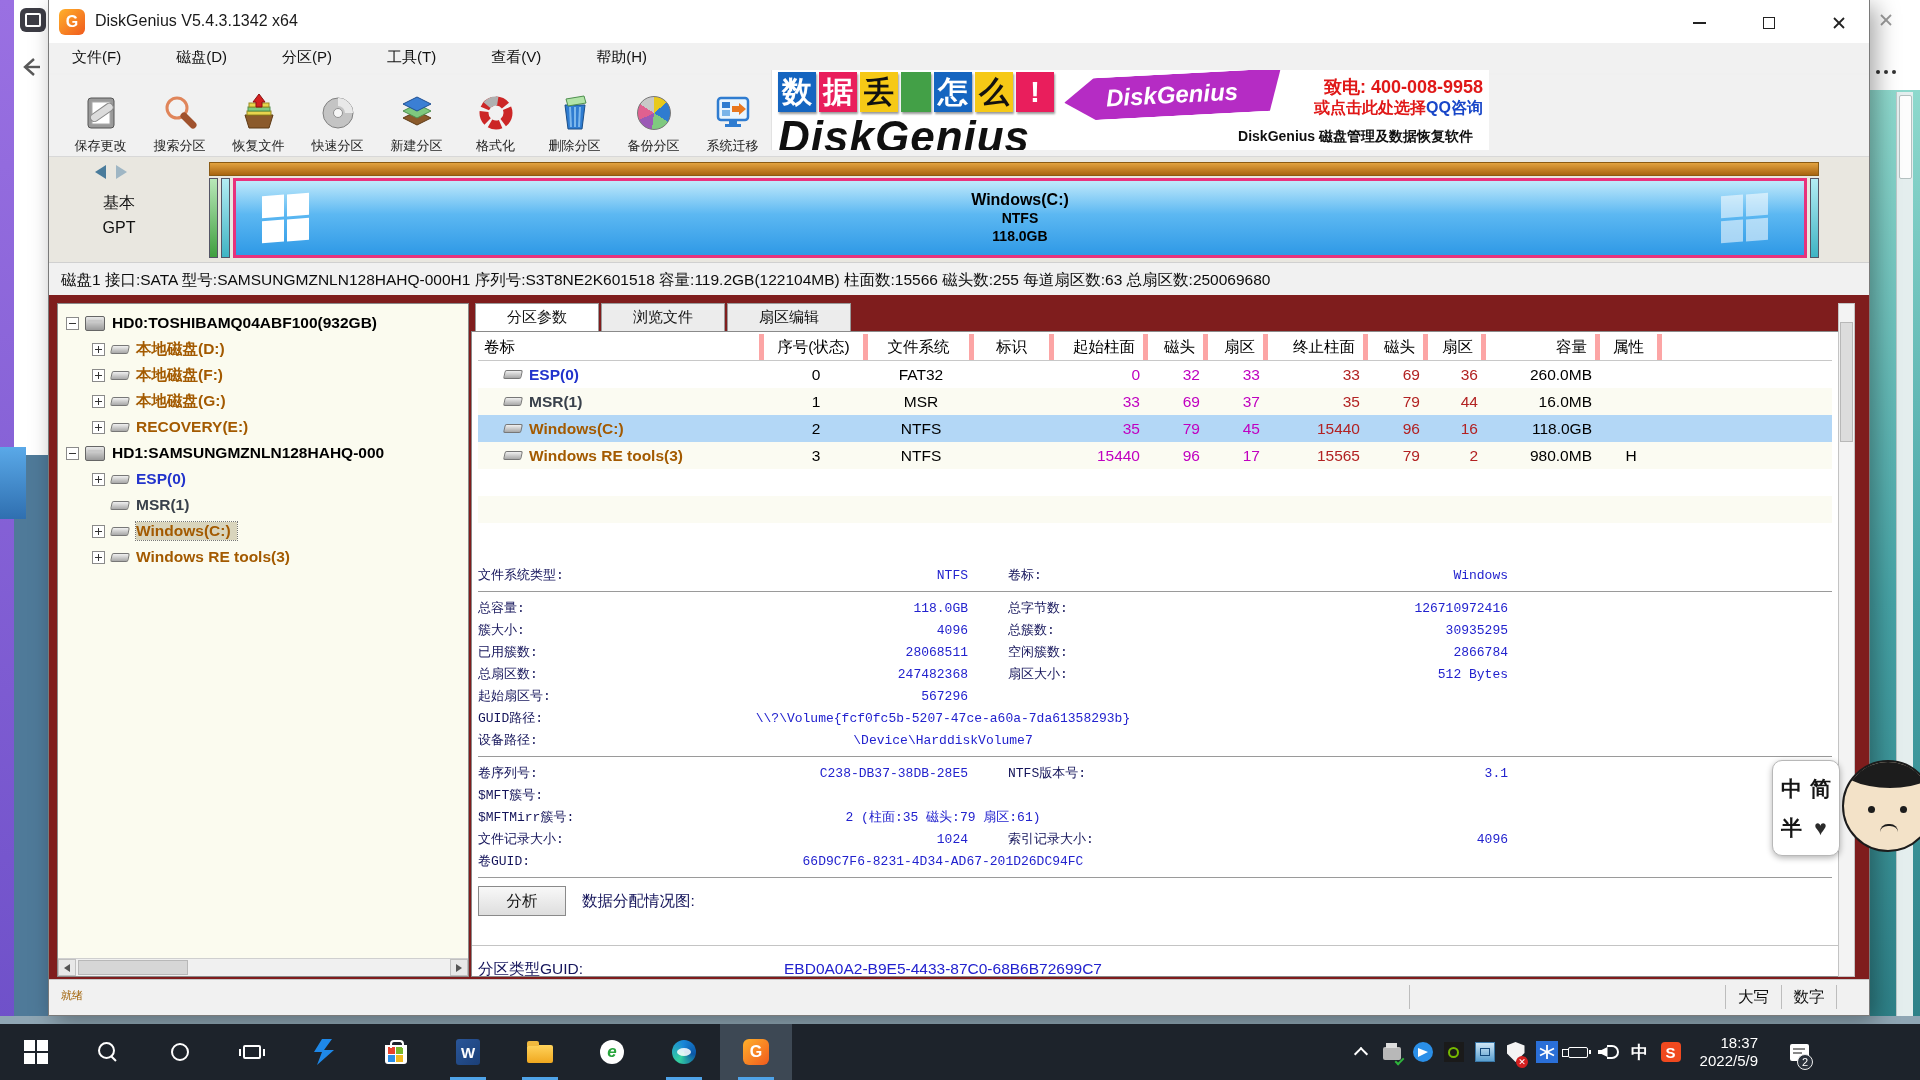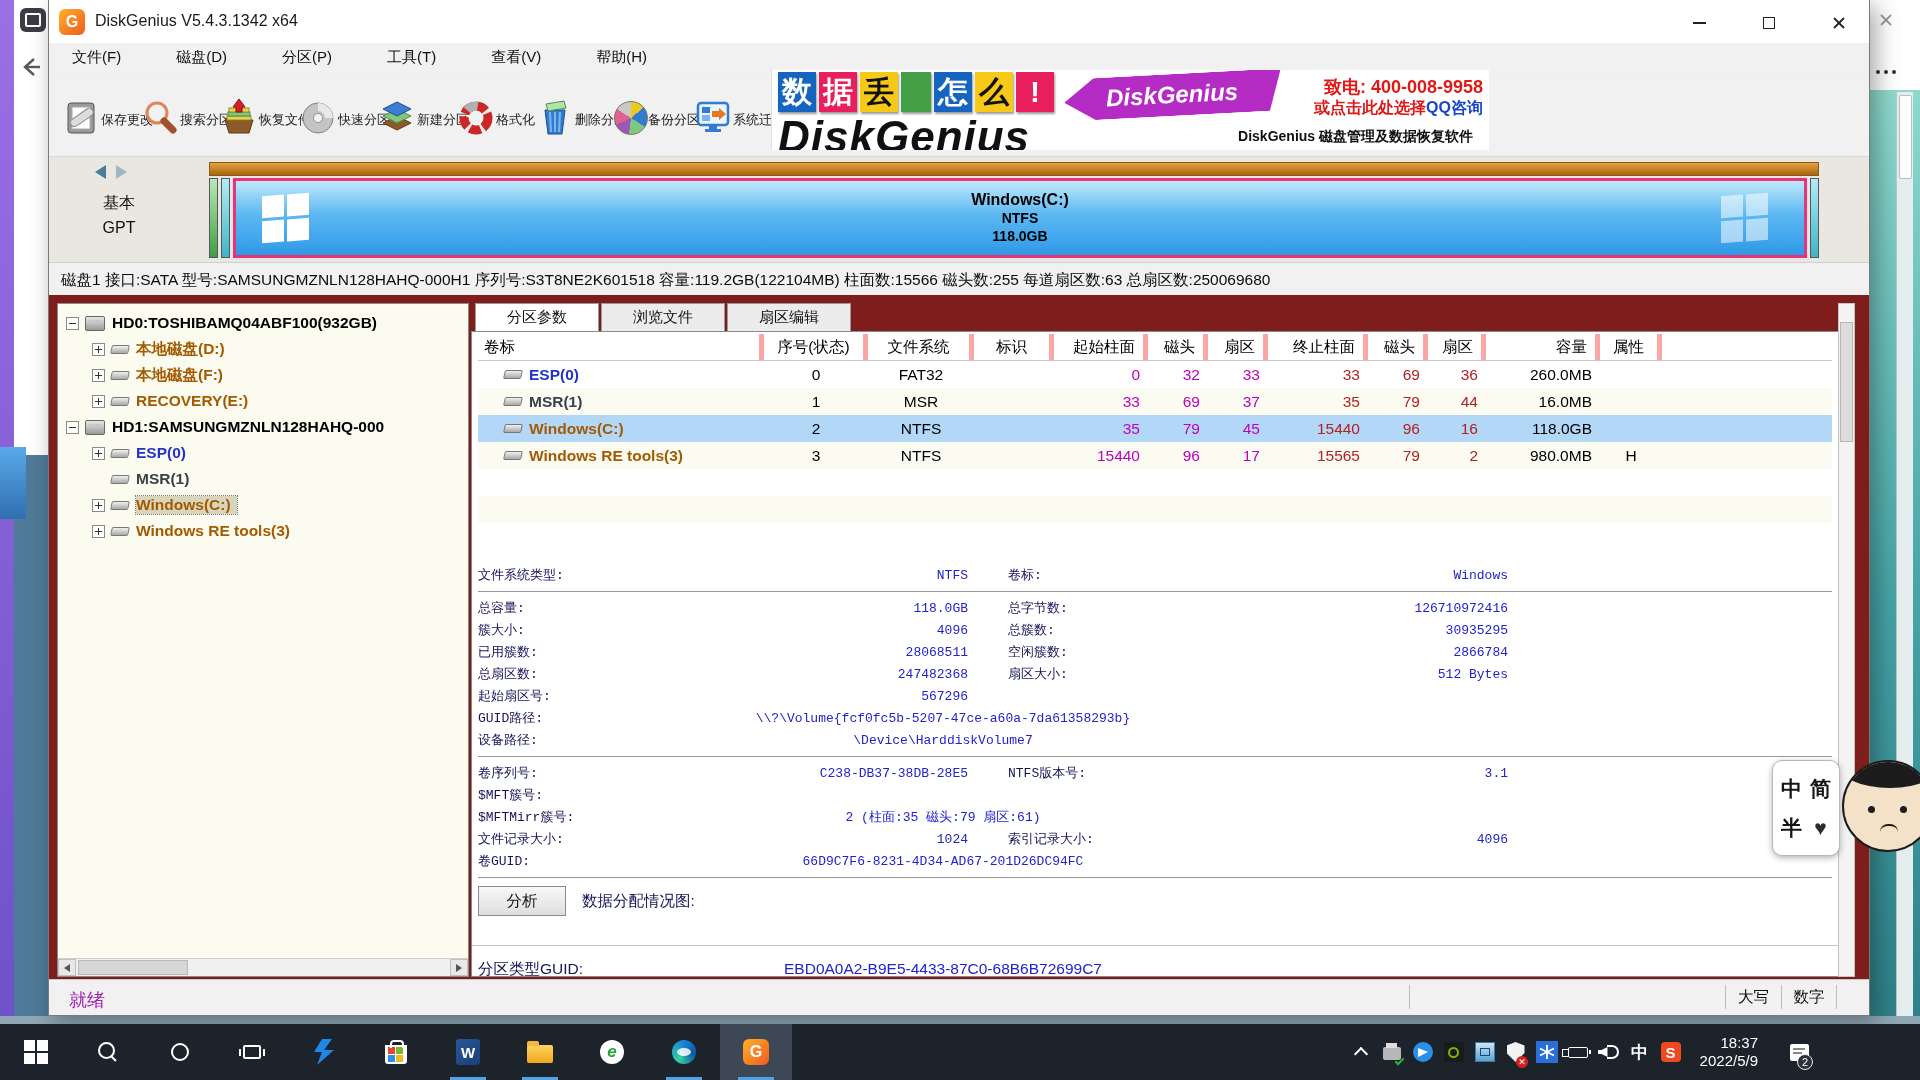--- a/index.html
+++ b/index.html
@@ -46,21 +46,21 @@
   .glyph-min { width:13px; height:2px; background:#222; }
   .glyph-max { width:12px; height:12px; border:1.6px solid #222; }
 
   .menubar { position:absolute; left:0; top:43px; width:100%; height:30px; background:#f1f1f1;
     display:flex; padding-left:10px;gap:29px; }
   .menu-item { padding:5px 13px; font-size:15px; color:#111; }
 
   .toolbar { position:absolute; left:0; top:75px; width:100%; height:82px; background:#f1f1f1;
     border-bottom:1px solid #d8d8d8; }
   .tool-strip { display:flex; padding-left:12px; }
-  .tool-item { width:79px; height:80px; display:flex; flex-direction:row; align-items:center; padding-top:6px; }
+  .tool-item { width:79px; height:80px; display:flex; flex-direction:column; align-items:center; padding-top:6px;justify-content:flex-end; }
   .tool-item .ticon { width:42px; height:42px; display:flex; align-items:center; justify-content:center; }
   .tool-item .tlabel { font-size:13px; color:#222; margin-top:3px; white-space:nowrap; }
   .pie-icon { width:34px; height:34px; border-radius:50%;
     background:conic-gradient(#e8c91c 0 14%, #2f7cd0 14% 34%, #7fc97f 34% 52%, #9b59b6 52% 68%, #e06090 68% 84%, #c8c8c8 84% 100%);
     border:1px solid #777; }
 
   
   .banner { position:absolute; left:722px; top:70px; width:718px; height:80px; background:#fff;
     overflow:hidden; z-index:5; border-left:1px solid #e2e2e2; }
   .banner-tiles { position:absolute; left:6px; top:2px; display:flex; gap:3px; }
@@ -188,21 +188,21 @@
   .footer-row { position:absolute; left:6px; right:6px; bottom:-5px; display:grid;
     grid-template-columns:200px 290px 40px 200px 300px; height:24px; font-size:15.5px; align-items:center; }
 
   .right-scrollbar { position:absolute; right:14px; top:8px; bottom:2px; width:17px; background:#f3f3f3;
     border:1px solid #c4c4c4; }
   .right-scrollbar .vthumb { position:absolute; left:1px; top:18px; width:13px; height:120px; background:#dcdcdc;
     border:1px solid #b8b8b8; }
 
   .statusbar { position:absolute; left:0; bottom:0; width:100%; height:36px; background:#f1f1f1;
     border-top:1px solid #c8c8c8; }
-  .sb-ready { position:absolute; left:20px; top:8px; font-size:18px; color:#a21caf; }
+  .sb-ready { position:absolute; left:12px; top:8px; font-size:11px; color:#a16207; }
   .sb-cell { position:absolute; top:5px; height:24px; border-left:1px solid #bdbdbd; font-size:15.5px;
     color:#111; display:flex; align-items:center; justify-content:center; }
   .sb-long { left:1360px; width:316px; }
   .sb-caps { left:1676px; width:56px; }
   .sb-num  { left:1732px; width:56px; border-right:1px solid #bdbdbd; }
 
   
   .taskbar { position:absolute; left:0; top:1024px; width:1920px; height:56px; background:#1d232b;
     display:flex; align-items:center; z-index:40; }
   .tb-btn { width:72px; height:56px; display:flex; align-items:center; justify-content:center; position:relative; flex:none; }
@@ -531,20 +531,25 @@
             <span class="c-brown">本地磁盘(D:)</span>
           </div>
           <div class="tree-item indent1">
             <div class="expander plus"></div>
             <div class="part-icon"></div>
             <span class="c-brown">本地磁盘(F:)</span>
           </div>
           <div class="tree-item indent1">
             <div class="expander plus"></div>
             <div class="part-icon"></div>
+            <span class="c-brown">本地磁盘(G:)</span>
+          </div>
+          <div class="tree-item indent1">
+            <div class="expander plus"></div>
+            <div class="part-icon"></div>
             <span class="c-brown">RECOVERY(E:)</span>
           </div>
           <div class="tree-item indent0">
             <div class="expander"></div>
             <div class="disk-icon"></div>
             <span class="c-black">HD1:SAMSUNGMZNLN128HAHQ-000</span>
           </div>
           <div class="tree-item indent1">
             <div class="expander plus"></div>
             <div class="part-icon"></div>

